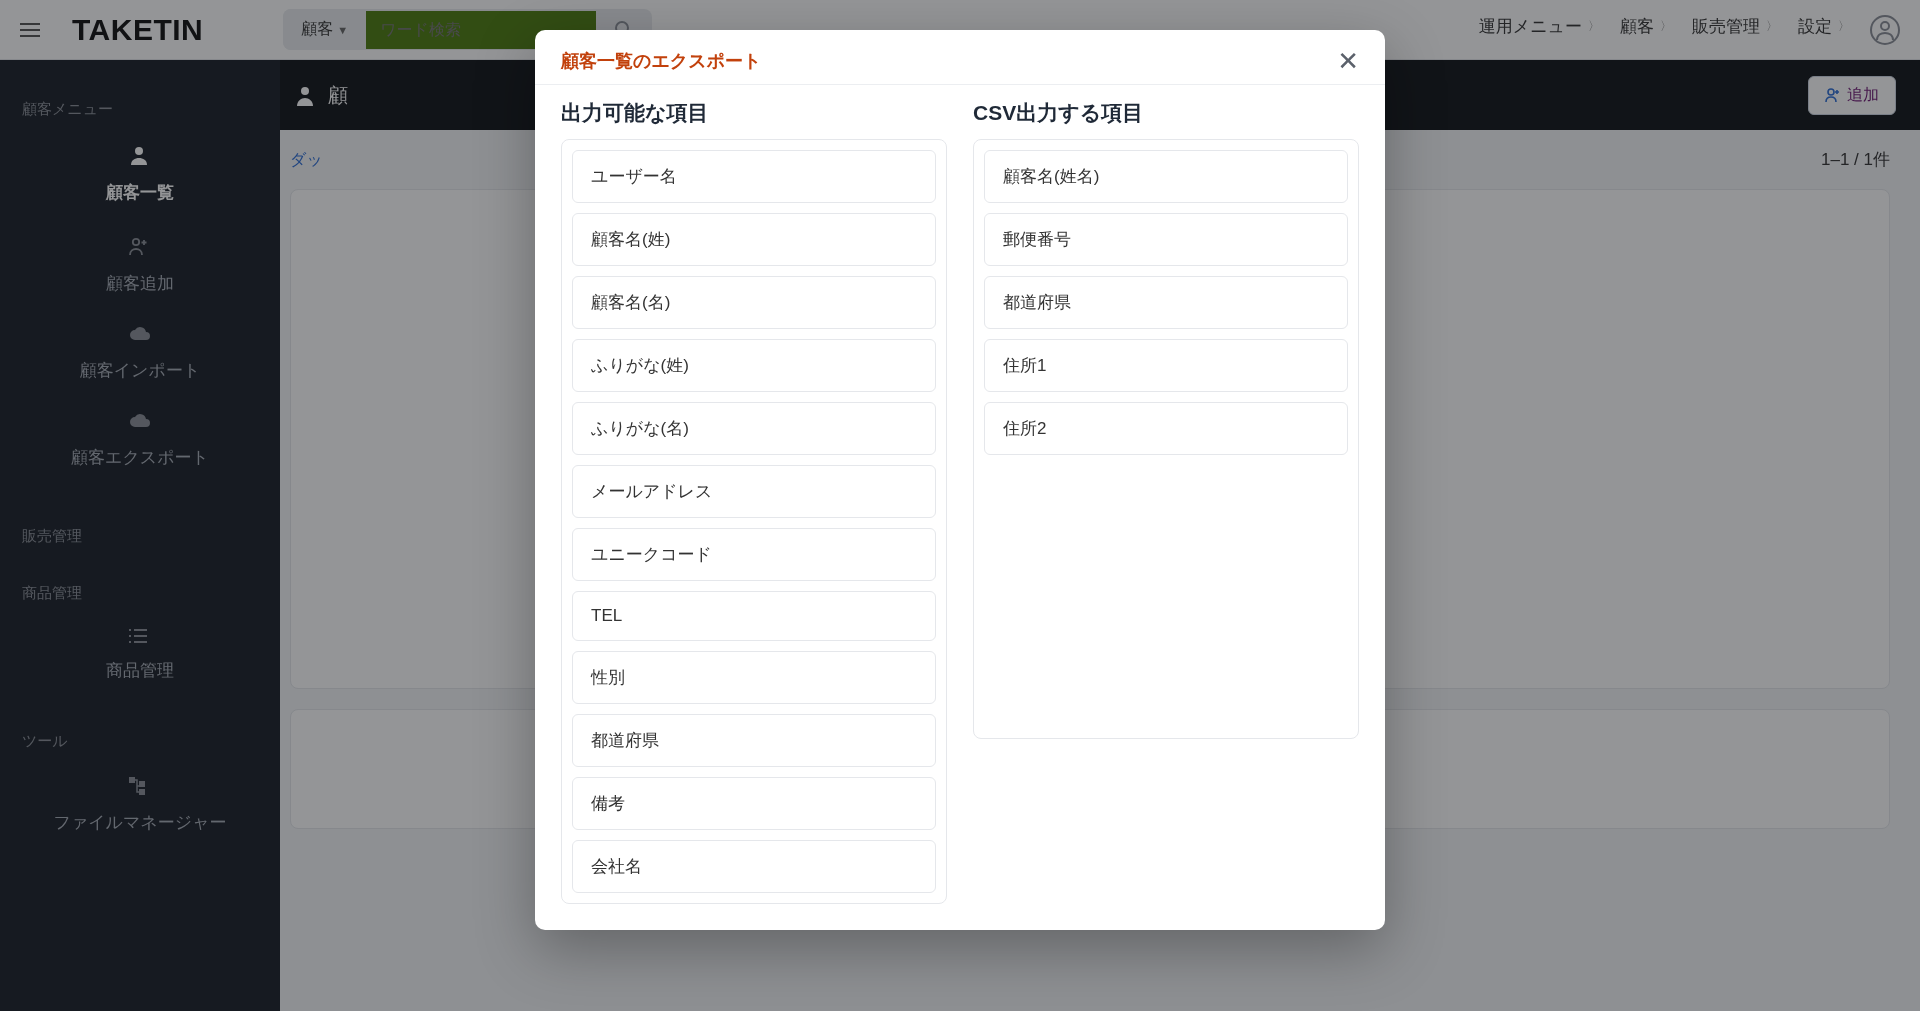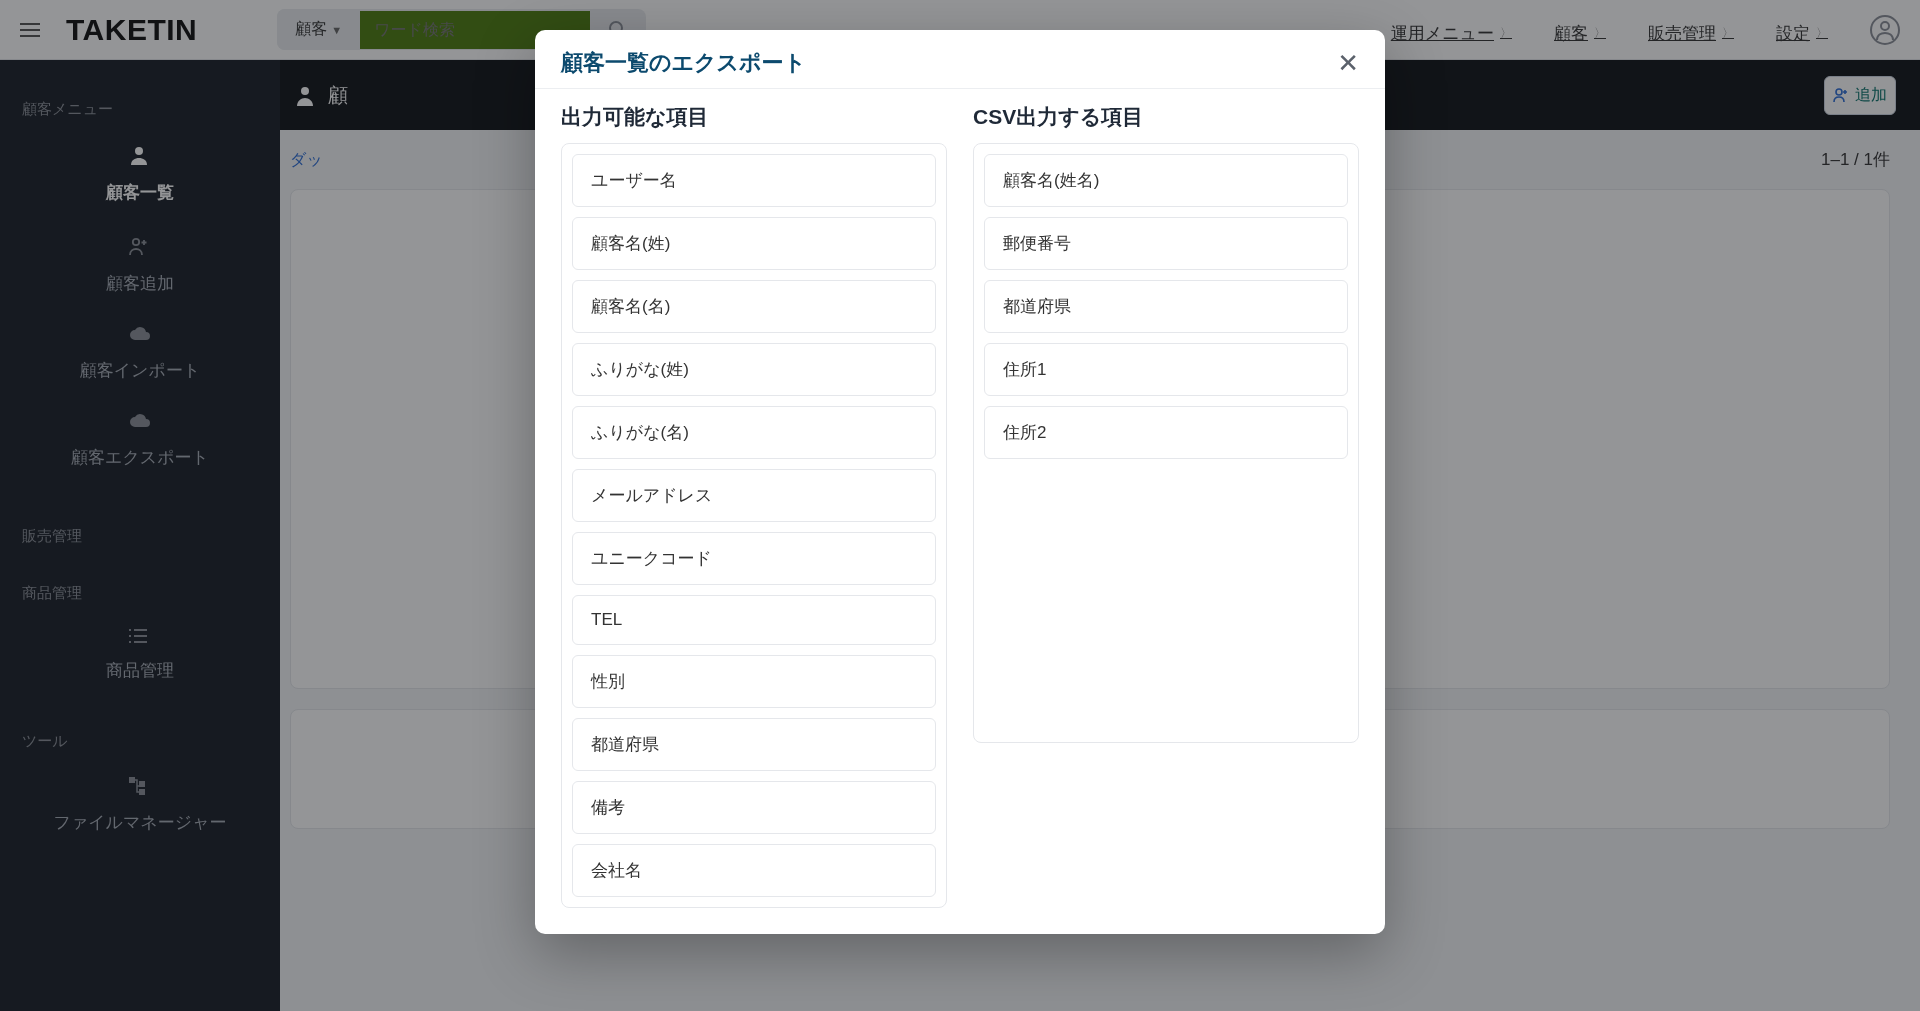--- a/index.html
+++ b/index.html
@@ -17,49 +17,49 @@
     height: 60px;
     background: #fff;
     display: flex;
     align-items: center;
     padding: 0 20px;
     border-bottom: 1px solid #e5e7eb;
     position: relative;
     z-index: 1;
   }
   .hamburger { width: 24px; color: #555; font-size: 20px; }
-  .logo { font-weight: 800; font-size: 30px; letter-spacing: 0.5px; margin-left: 22px; color: #111; }
+  .logo { font-weight: 800; font-size: 30px; letter-spacing: 0.5px; margin-left: 28px; color: #111; }
   .searchblock { margin-left: 80px; display: flex; align-items: center; background:#e9ecef; border-radius:8px; padding:0; }
   .searchblock .catbtn { background:#e9ecef; border:none; padding:10px 18px; font-size:16px; color:#333; border-radius:8px 0 0 8px; display:flex; align-items:center; gap:4px; }
   .searchblock .catbtn .caret { font-size:11px; color:#666; }
   .searchblock input { background:#4d7c0f; border:none; padding:10px 14px; font-size:16px; width:230px; outline:none; }
   .searchblock .sicon { padding:0 18px; color:#8a8f98; }
-  .topright { margin-left:auto; display:flex; align-items:flex-end; gap:42px; font-size:17px; color:#333;text-decoration:underline; }
+  .topright { margin-left:auto; display:flex; align-items:flex-start; gap:20px; font-size:17px; color:#333; }
   .topright .navitem { display:flex; align-items:center; gap:6px; }
   .topright .chev { font-size:12px; color:#888; }
   .avatar { width:30px; height:30px; border:2px solid #8a8f98; border-radius:50%; display:flex; align-items:center; justify-content:center; color:#8a8f98; font-size:17px; }
 
   
   .subheader {
     height: 70px;
     background:#111418;
     display:flex;
     align-items:center;
     color:#fff;
     padding:0 24px 0 294px;
     position:relative;
     z-index:1;
   }
   .subheader .shleft { display:flex; align-items:center; gap:12px; font-size:20px; }
   .subheader .addbtn {
     margin-left:auto;
     background:#fff;
-    color:#0f766e;
+    color:#701a75;
     border:1px solid #cfd8e3;
-    padding:8px 8px;
+    padding:8px 16px;
     border-radius:6px;
     font-size:16px;
     display:flex; align-items:center; gap:6px;
   }
 
   
   .sidebar {
     position:absolute;
     left:0; top:60px; bottom:0;
     width:280px;
@@ -102,21 +102,21 @@
     display:flex;
     flex-direction:column;
     overflow:hidden;
   }
   .modal-header {
     display:flex;
     align-items:center;
     padding:18px 26px 10px;
     border-bottom:1px solid #eceef1;
   }
-  .modal-title { font-size:22px; font-weight:600; color:#0c4a6e; }
+  .modal-title { font-size:18px; font-weight:600; color:#c2410c; }
   .modal-close { margin-left:auto; font-size:26px; color:#5b616b; cursor:pointer; line-height:1; }
   .modal-body { display:flex; gap:26px; padding:14px 26px 26px; overflow:auto; }
   .column { flex:1; min-width:0; }
   .col-title { font-size:21px; font-weight:600; color:#1f2937; margin-bottom:12px; }
   .listbox {
     border:1px solid #e5e7eb;
     border-radius:8px;
     padding:10px;
     min-height:600px;
     display:flex;

